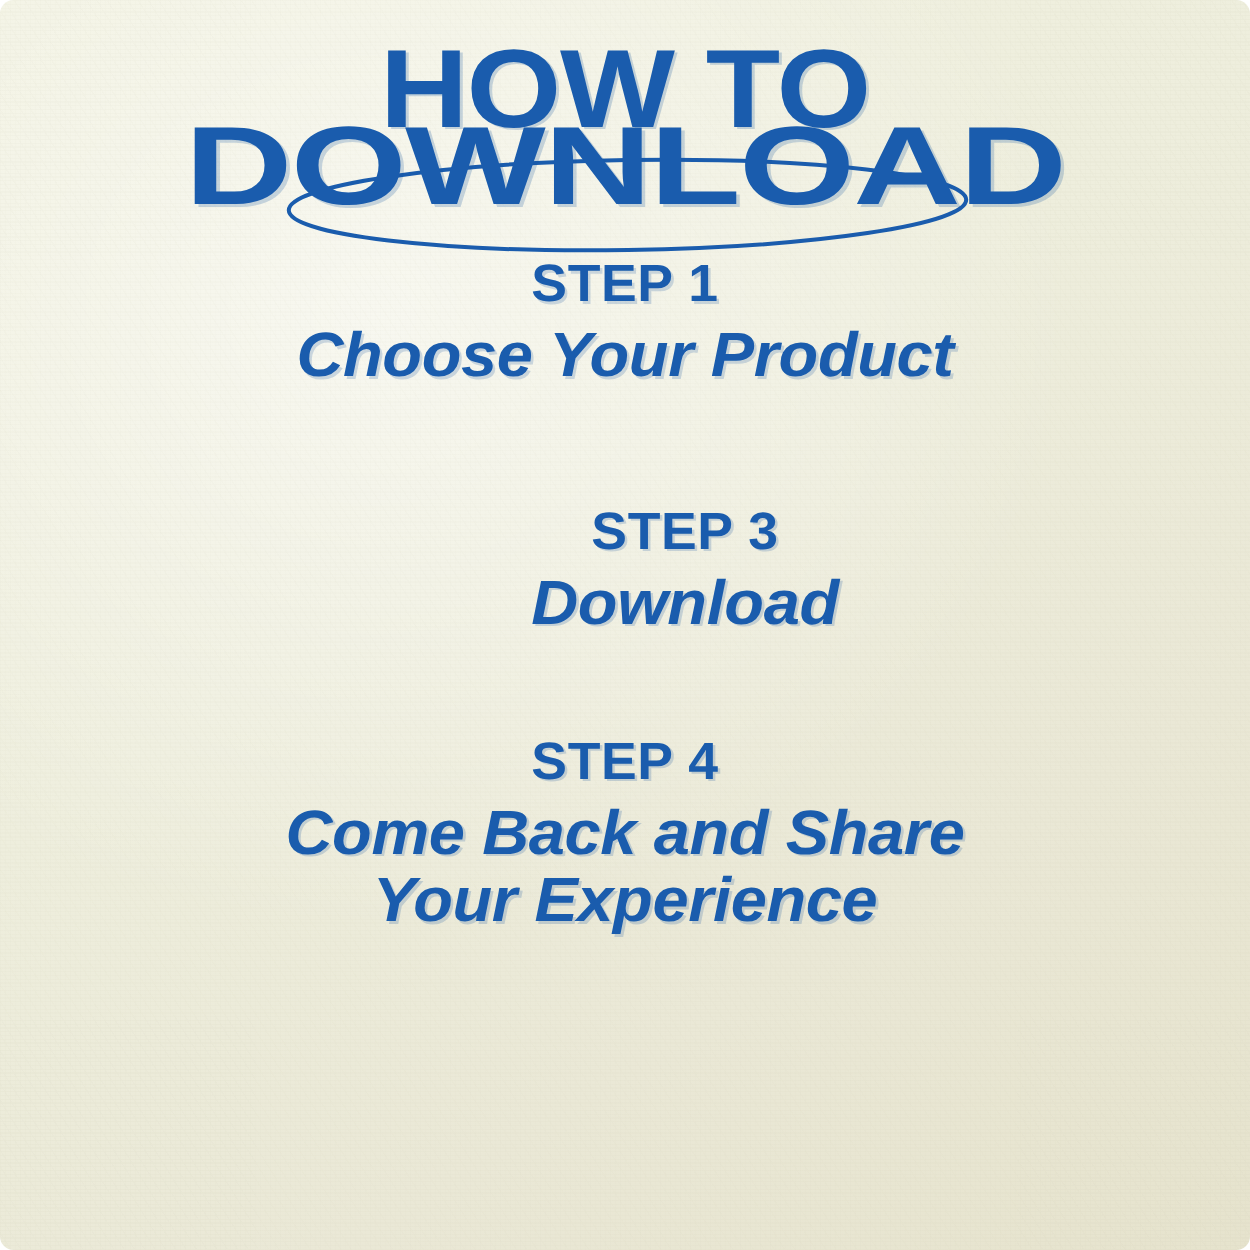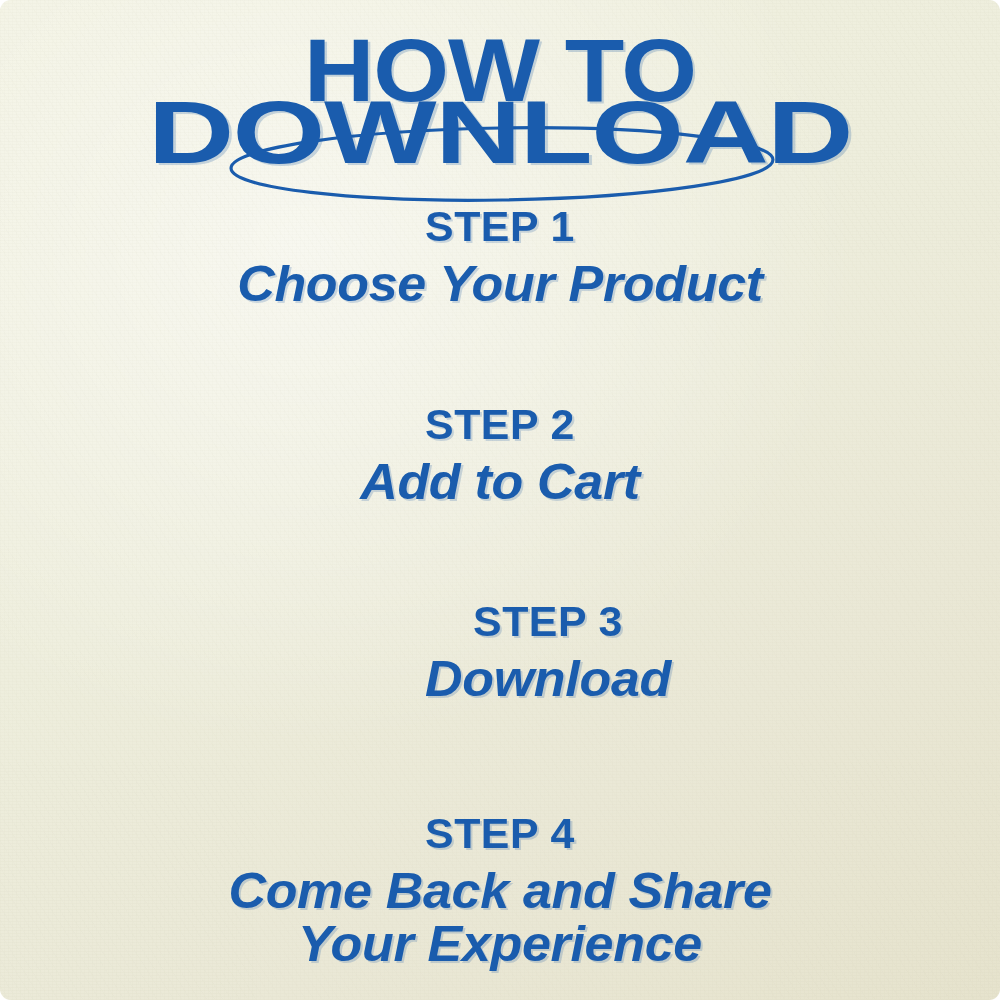--- a/index.html
+++ b/index.html
@@ -119,21 +119,21 @@
     line-height: 1.07;
     letter-spacing: -0.3px;
     margin-top: 10px;
     transform: scaleX(1.04);
     text-shadow: 2px 2px 0 rgba(24,86,160,0.20);
   }
 
   #step-1 { margin-top: 0px; }
   #step-2 { margin-top: 92px; }
   #step-3 { margin-top: 92px; padding-left: 48px; }
-  #step-4 { margin-top: 106px; }
+  #step-4 { margin-top: 79px; }
 </style>
 </head>
 <body>
 
 <div id="poster">
 
   <div id="grain"></div>
 
   <div id="title-block">
 
@@ -148,24 +148,20 @@
     <div class="title-line" id="title-line-2">DOWNLOAD</div>
   </div>
 
   <div id="steps">
 
     <div class="step" id="step-1">
       <div class="step-label">STEP 1</div>
       <div class="step-title">Choose Your Product</div>
     </div>
 
-    <div class="step" id="step-2">
-      <div class="step-label">STEP 2</div>
-      <div class="step-title">Add to Cart</div>
-    </div>
 
     <div class="step" id="step-3">
       <div class="step-label">STEP 3</div>
       <div class="step-title">Download</div>
     </div>
 
     <div class="step" id="step-4">
       <div class="step-label">STEP 4</div>
       <div class="step-title">
         <div>Come Back and Share</div>

